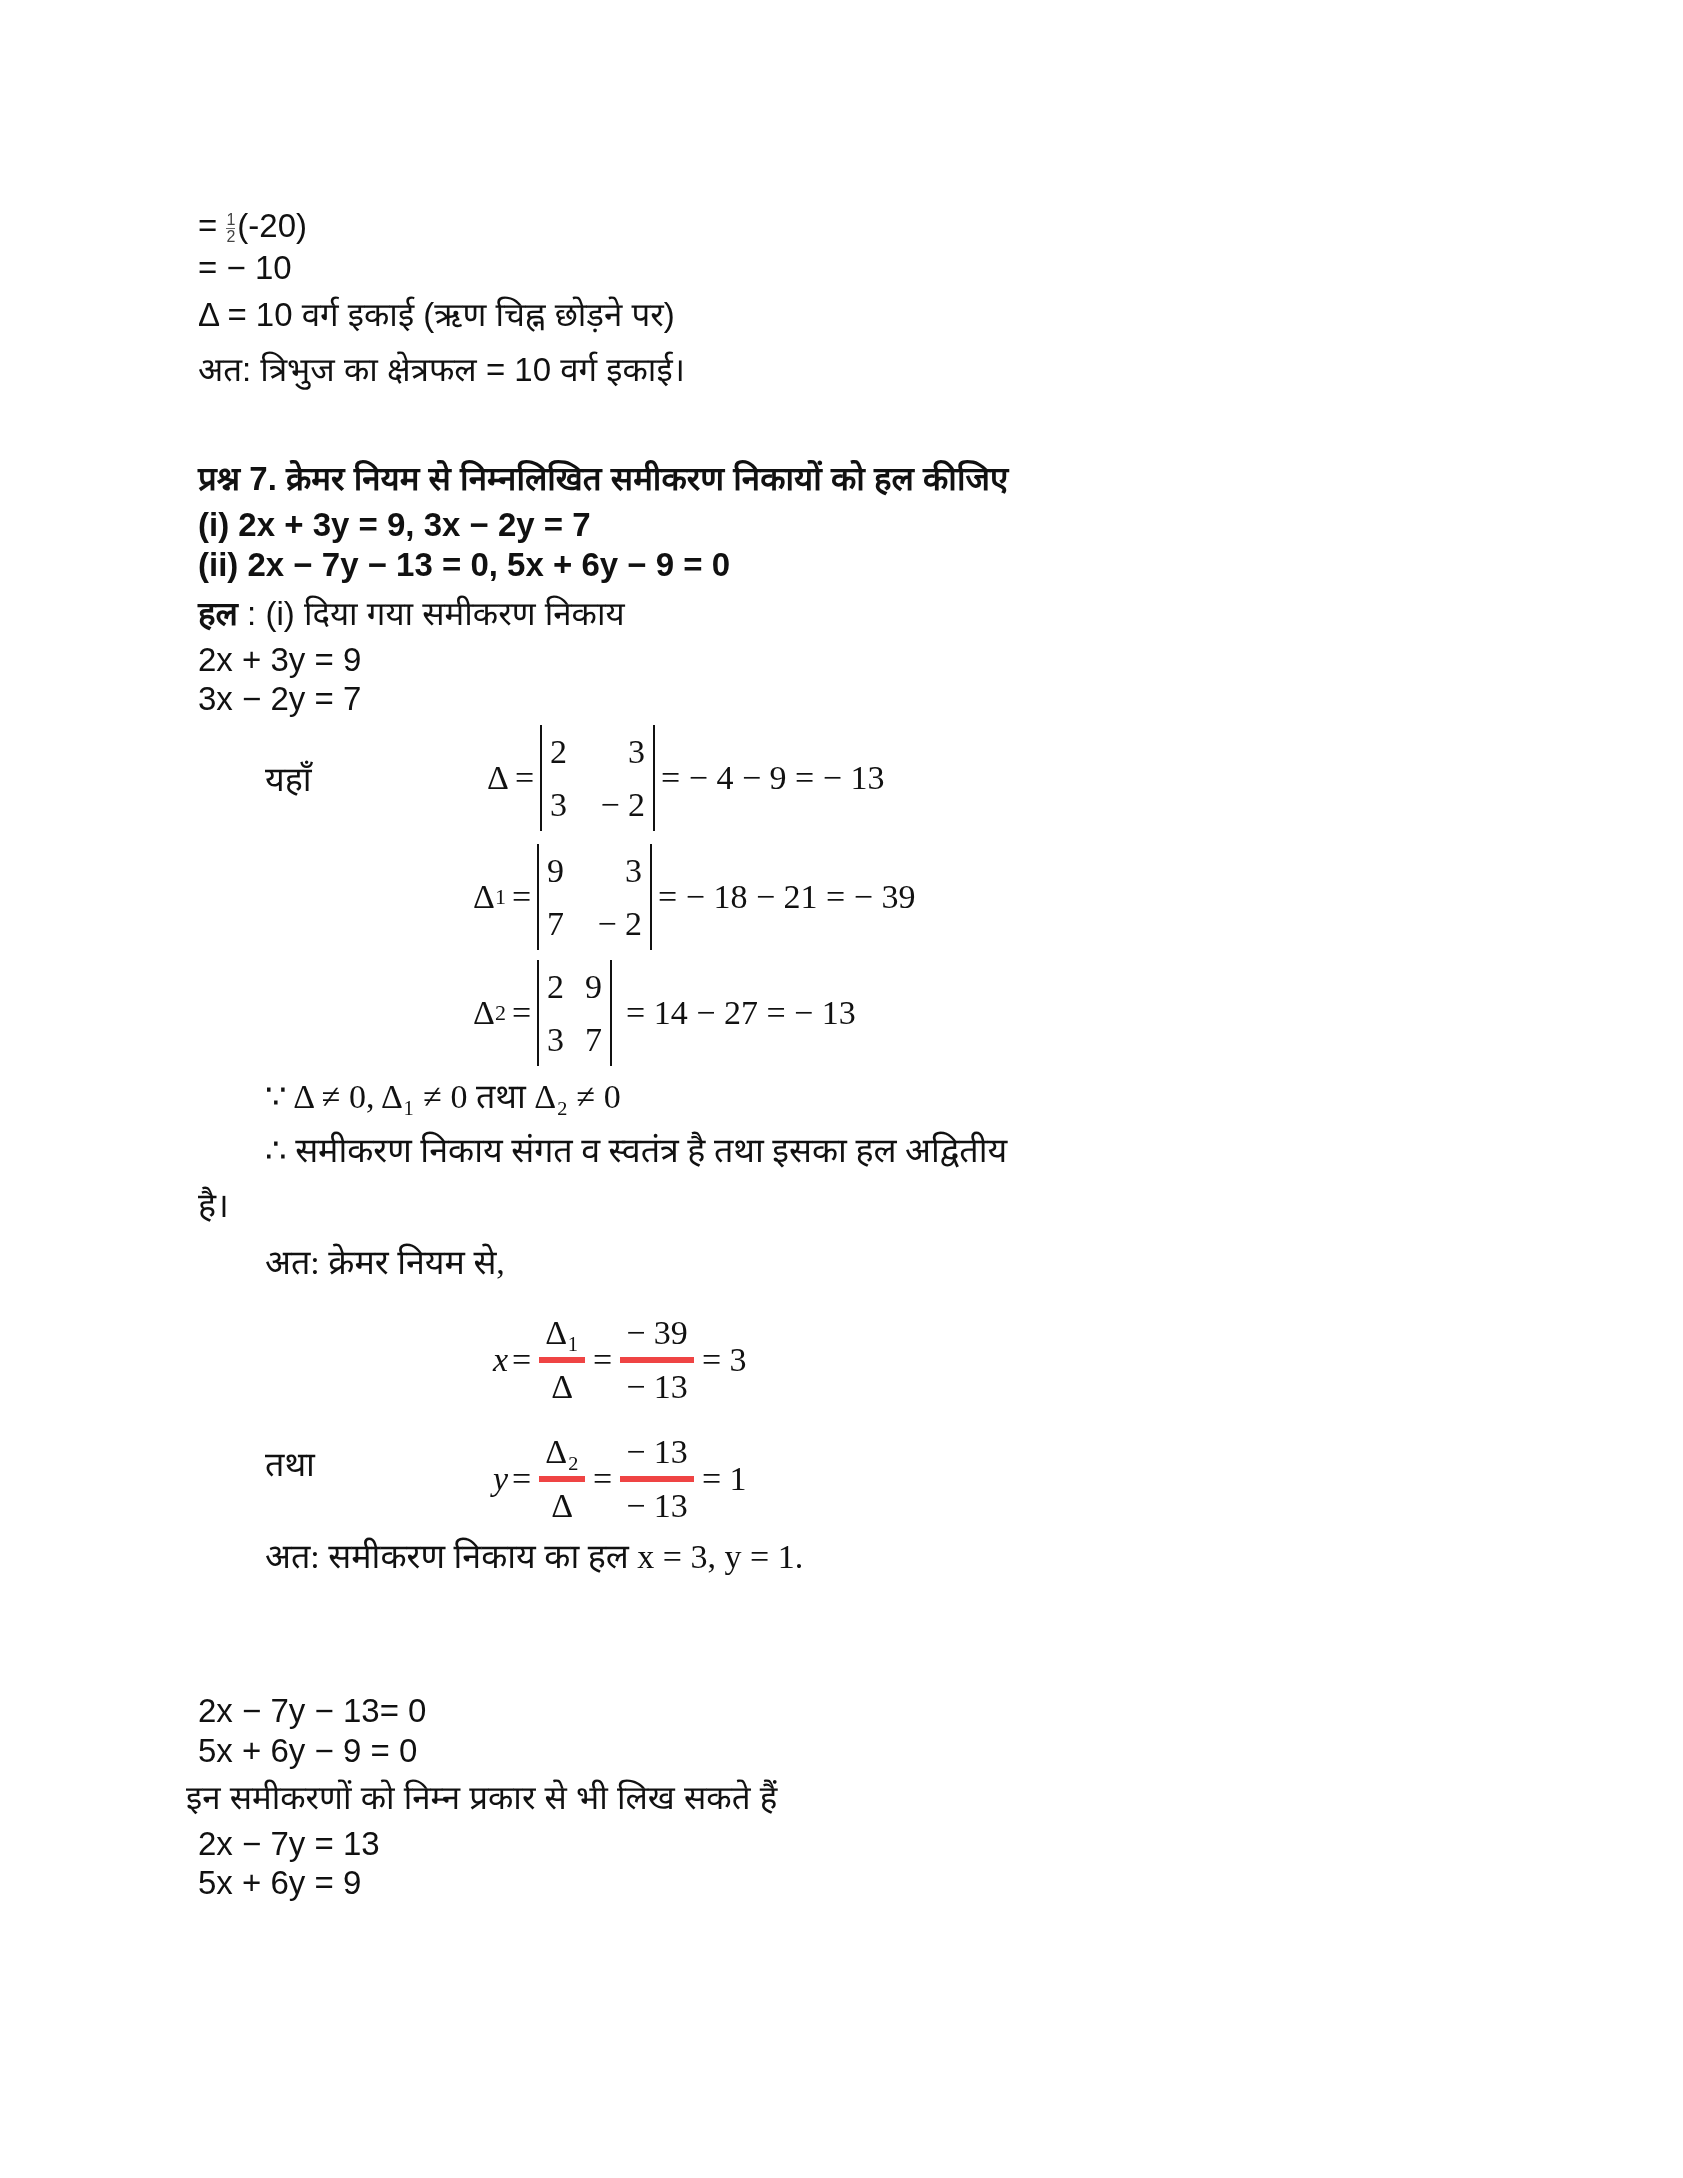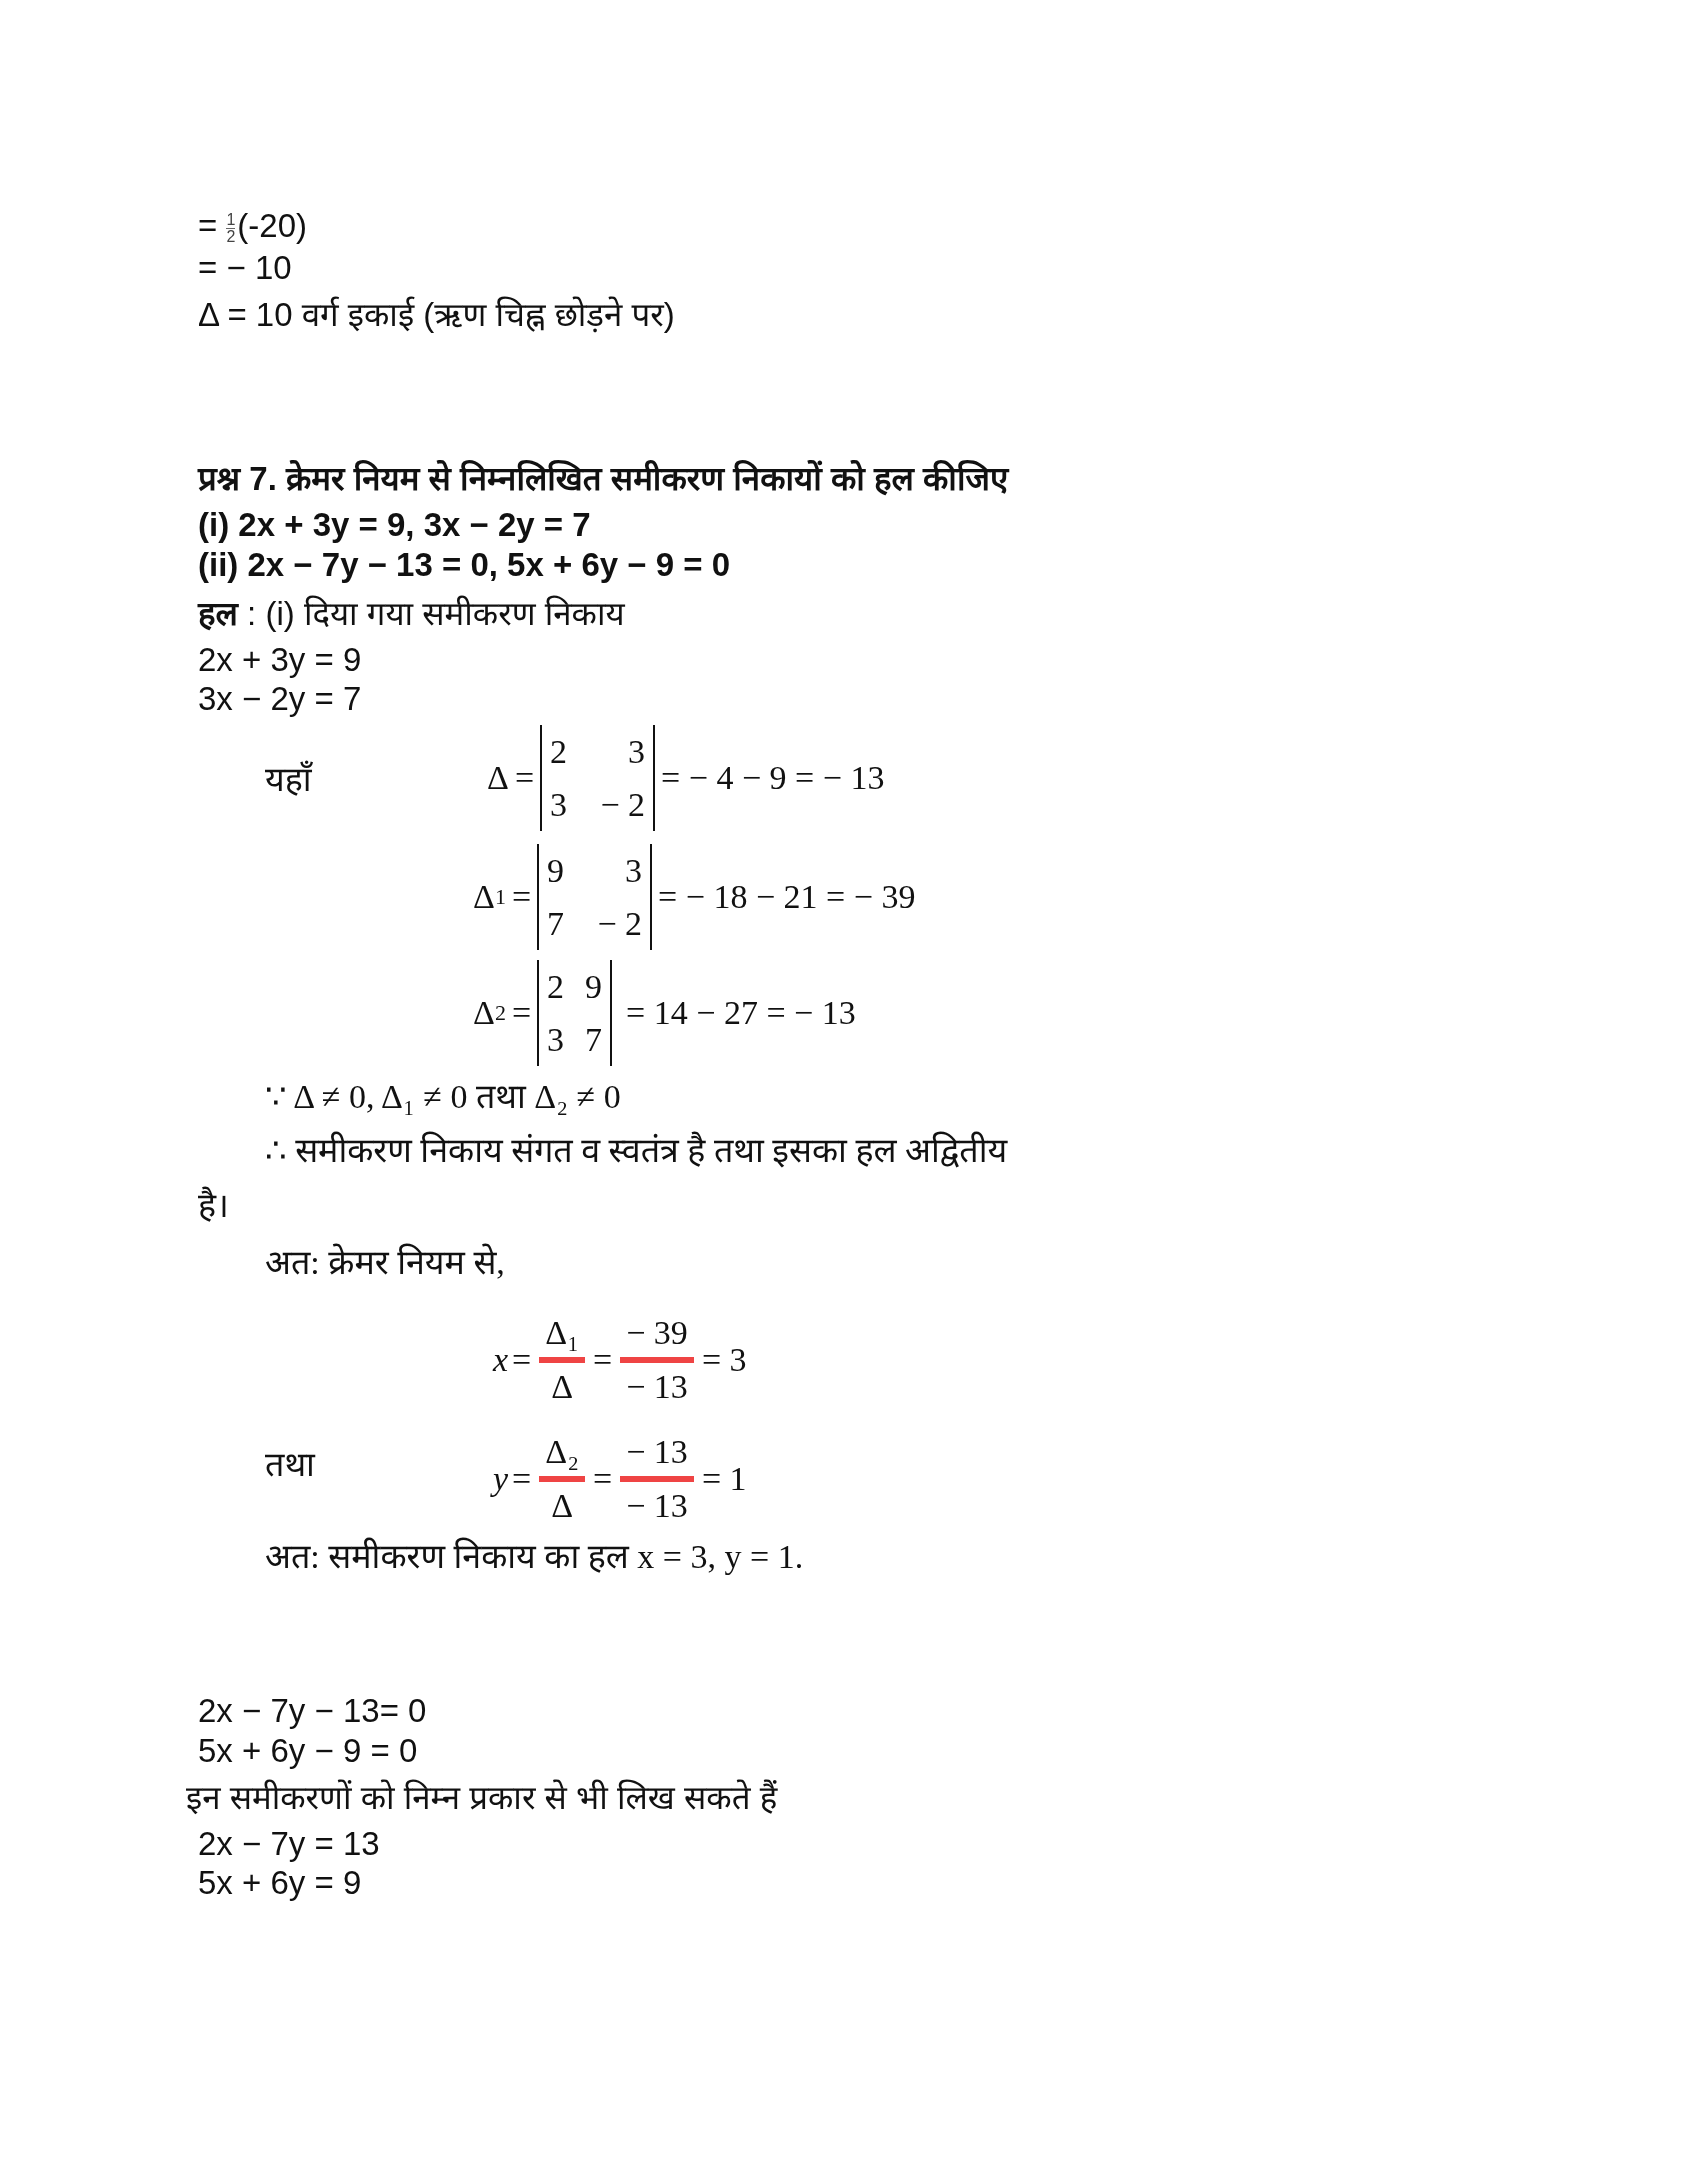--- a/index.html
+++ b/index.html
@@ -29,20 +29,21 @@
 
   <div class="line" style="left:198px; top:206px;">
     <span>=</span>
     <span class="frac-small">
       <span class="num">1</span>
       <span>2</span>
     </span><span>(-20)</span>
   </div>
   <div class="line" style="left:198px; top:248px;">= − 10</div>
   <div class="line" style="left:198px; top:295px;">Δ = 10 वर्ग इकाई (ऋण चिह्न छोड़ने पर)</div>
+  <div class="line" style="left:198px; top:350px;">अत: त्रिभुज का क्षेत्रफल = 10 वर्ग इकाई।</div>
 
   <div class="line bold" style="left:198px; top:459px;">प्रश्न 7. क्रेमर नियम से निम्नलिखित समीकरण निकायों को हल कीजिए</div>
   <div class="line bold" style="left:198px; top:505px;">(i) 2x + 3y = 9, 3x − 2y = 7</div>
   <div class="line bold" style="left:198px; top:545px;">(ii) 2x − 7y − 13 = 0, 5x + 6y − 9 = 0</div>
 
   <div class="line" style="left:198px; top:594px;">
     <span class="bold">हल</span><span> : (i) दिया गया समीकरण निकाय</span>
   </div>
   <div class="line" style="left:198px; top:640px;">2x + 3y = 9</div>
   <div class="line" style="left:198px; top:679px;">3x − 2y = 7</div>

